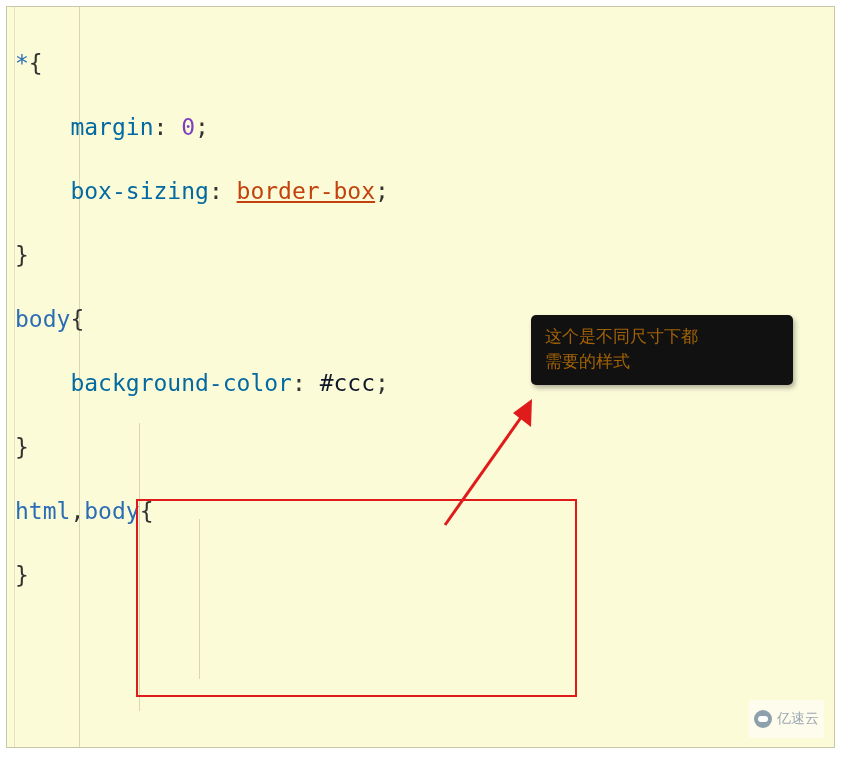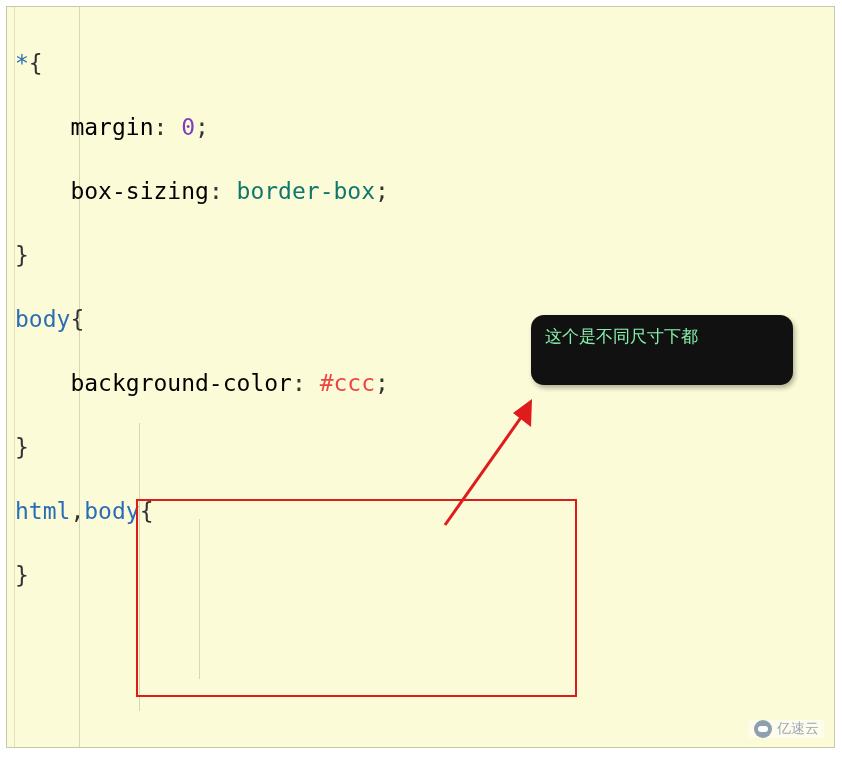--- a/index.html
+++ b/index.html
@@ -52,36 +52,36 @@
     top: 8px;
     right: 0;
     font-size: 23px;
     line-height: 32px;
     white-space: pre;
     letter-spacing: 0px;
   }
   .ln { display: block; height: 32px; }
 
   .tok-sel    { color: #2b6db5; }   
-  .tok-prop   { color: #000000; }   
+  .tok-prop   { color: #0369a1; }   
   .tok-punct  { color: #333333; }   
   .tok-num    { color: #7b3fbf; }   
-  .tok-val    { color: #0f766e; }   
-  .tok-hash   { color: #ef4444; }
+  .tok-val    { color: #c2410c; text-decoration: underline; }   
+  .tok-hash   { color: #0f172a; }
 
   
   #callout {
     position: absolute;
     left: 524px;
     top: 308px;
     width: 262px;
     height: 70px;
     background: #111111;
-    border-radius: 13px;
-    color: #86efac;
+    border-radius: 5px;
+    color: #a16207;
     font-family: "DejaVu Sans", sans-serif;
     font-size: 17px;
     line-height: 25px;
     padding: 9px 12px 0 14px;
     box-sizing: border-box;
     box-shadow: 2px 3px 5px rgba(0,0,0,0.30);
   }
 
   
   #red-box {
@@ -105,21 +105,21 @@
 
   
   #watermark {
     position: absolute;
     right: 10px;
     bottom: 9px;
     display: flex;
     align-items: center;
     gap: 5px;
     background: rgba(255,255,255,0.55);
-    padding: 0 5px;
+    padding: 10px 5px;
     border-radius: 3px;
   }
   #watermark .wm-icon {
     width: 18px; height: 18px;
     border-radius: 50%;
     background: #8fa0ad;
     position: relative;
   }
   #watermark .wm-icon::after {
     content: "";
@@ -172,20 +172,21 @@
 
   <div id="red-box"></div>
 
   <svg id="arrow-svg" viewBox="0 0 130 150">
     <line x1="18" y1="138" x2="100" y2="22" stroke="#e01b1b" stroke-width="3"></line>
     <polygon points="105,12 104,40 86,26" fill="#e01b1b"></polygon>
   </svg>
 
   <div id="callout">
     <div>这个是不同尺寸下都</div>
+    <div>需要的样式</div>
   </div>
 
   <div id="watermark">
     <span class="wm-icon"></span>
     <span class="wm-text">亿速云</span>
   </div>
 
 </div>
 
 </body></html>

